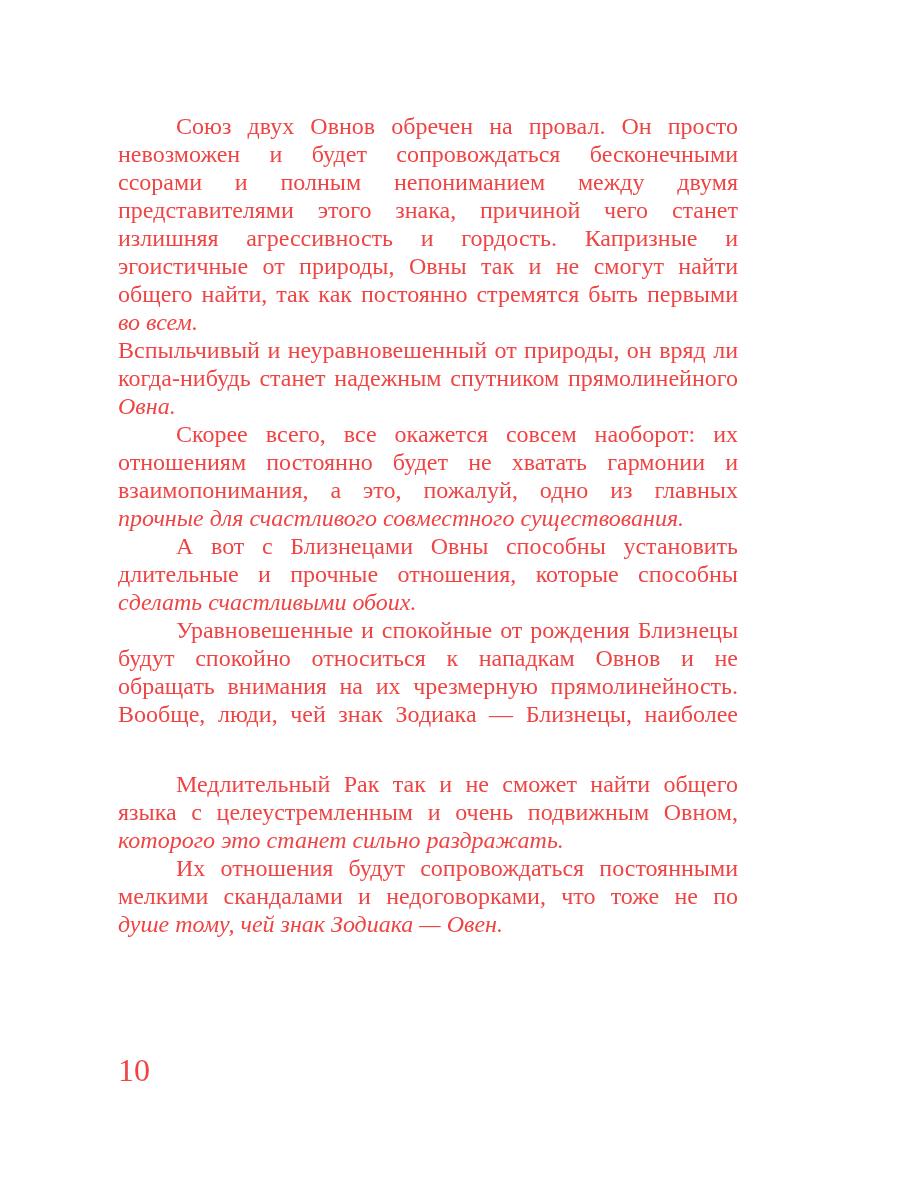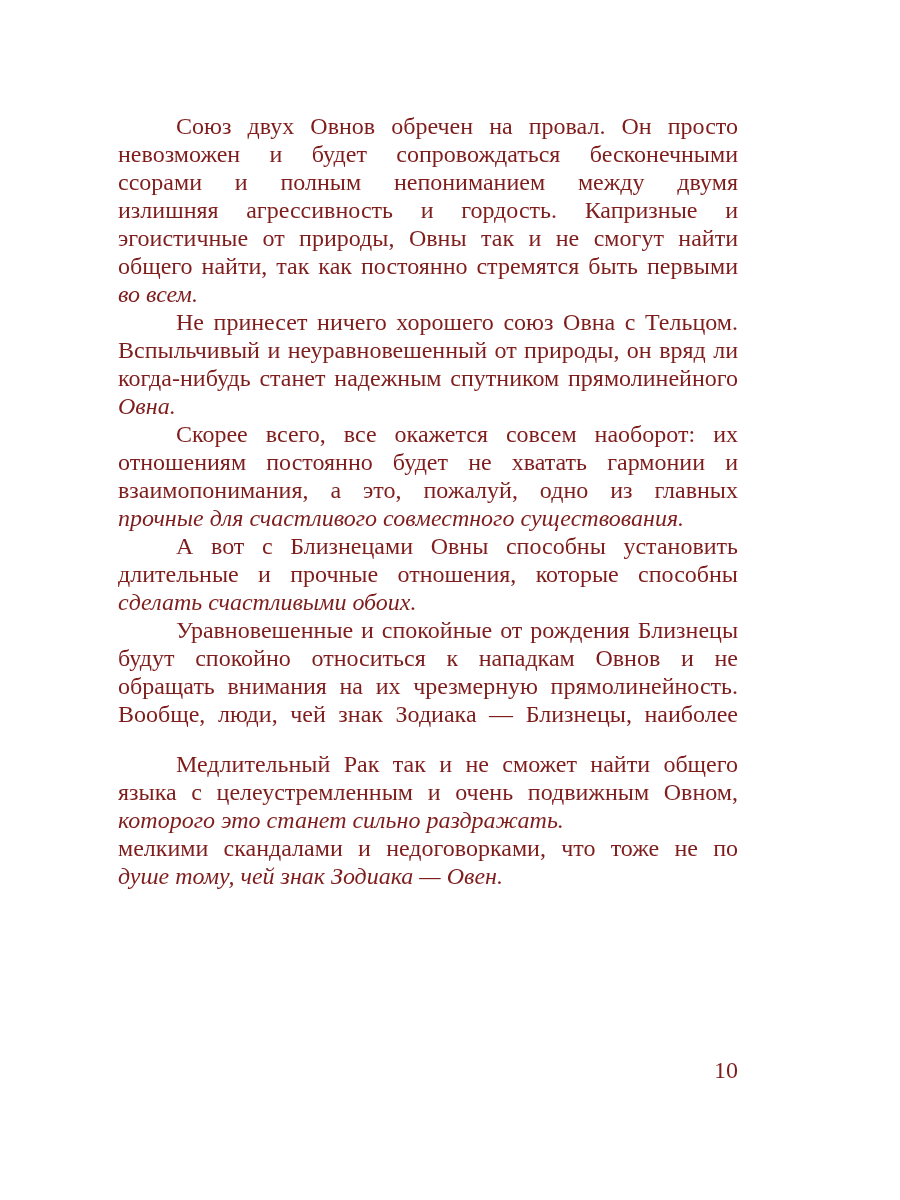--- a/index.html
+++ b/index.html
@@ -22,60 +22,60 @@
     top: 112px;
     width: 620px;
     font-size: 24px;
     line-height: 28px;
   }
   .para {
     margin: 0;
     padding: 0;
   }
   .para.section-break {
-    margin-top: 22px;
+    margin-top: 42px;
   }
   .line {
     text-align: justify;
     text-align-last: justify;
     white-space: normal;
   }
   .line.first {
     text-indent: 58px;
   }
   .line.last {
     text-align-last: left;
     font-style: italic;
   }
   .page-number {
     position: absolute;
     left: 118px;
     top: 1056px;
     width: 620px;
-    text-align: right;
-    font-size: 24px;
+    text-align: left;
+    font-size: 32px;
     line-height: 28px;
   }
 </style>
 </head>
 <body>
 
-<div class="page" style="background: rgb(255, 255, 255); color: #7f1d1d;">
+<div class="page" style="background: rgb(255, 255, 255); color: #ef4444;">
   <div class="text-block" id="text-block">
       <div class="para">
         <div class="line first">Союз двух Овнов обречен на провал. Он просто</div>
         <div class="line">невозможен и будет сопровождаться бесконечными</div>
         <div class="line">ссорами и полным непониманием между двумя</div>
+        <div class="line">представителями этого знака, причиной чего станет</div>
         <div class="line">излишняя агрессивность и гордость. Капризные и</div>
         <div class="line">эгоистичные от природы, Овны так и не смогут найти</div>
         <div class="line">общего найти, так как постоянно стремятся быть первыми</div>
         <div class="line last">во всем.</div>
       </div>
       <div class="para">
-        <div class="line first">Не принесет ничего хорошего союз Овна с Тельцом.</div>
         <div class="line">Вспыльчивый и неуравновешенный от природы, он вряд ли</div>
         <div class="line">когда-нибудь станет надежным спутником прямолинейного</div>
         <div class="line last">Овна.</div>
       </div>
       <div class="para">
         <div class="line first">Скорее всего, все окажется совсем наоборот: их</div>
         <div class="line">отношениям постоянно будет не хватать гармонии и</div>
         <div class="line">взаимопонимания, а это, пожалуй, одно из главных</div>
         <div class="line last">прочные для счастливого совместного существования.</div>
       </div>
@@ -89,18 +89,19 @@
         <div class="line">будут спокойно относиться к нападкам Овнов и не</div>
         <div class="line">обращать внимания на их чрезмерную прямолинейность.</div>
         <div class="line">Вообще, люди, чей знак Зодиака — Близнецы, наиболее</div>
       </div>
       <div class="para section-break">
         <div class="line first">Медлительный Рак так и не сможет найти общего</div>
         <div class="line">языка с целеустремленным и очень подвижным Овном,</div>
         <div class="line last">которого это станет сильно раздражать.</div>
       </div>
       <div class="para">
+        <div class="line first">Их отношения будут сопровождаться постоянными</div>
         <div class="line">мелкими скандалами и недоговорками, что тоже не по</div>
         <div class="line last">душе тому, чей знак Зодиака — Овен.</div>
       </div>
     </div>
   <div class="page-number">10</div>
 </div>
 
 </body></html>

